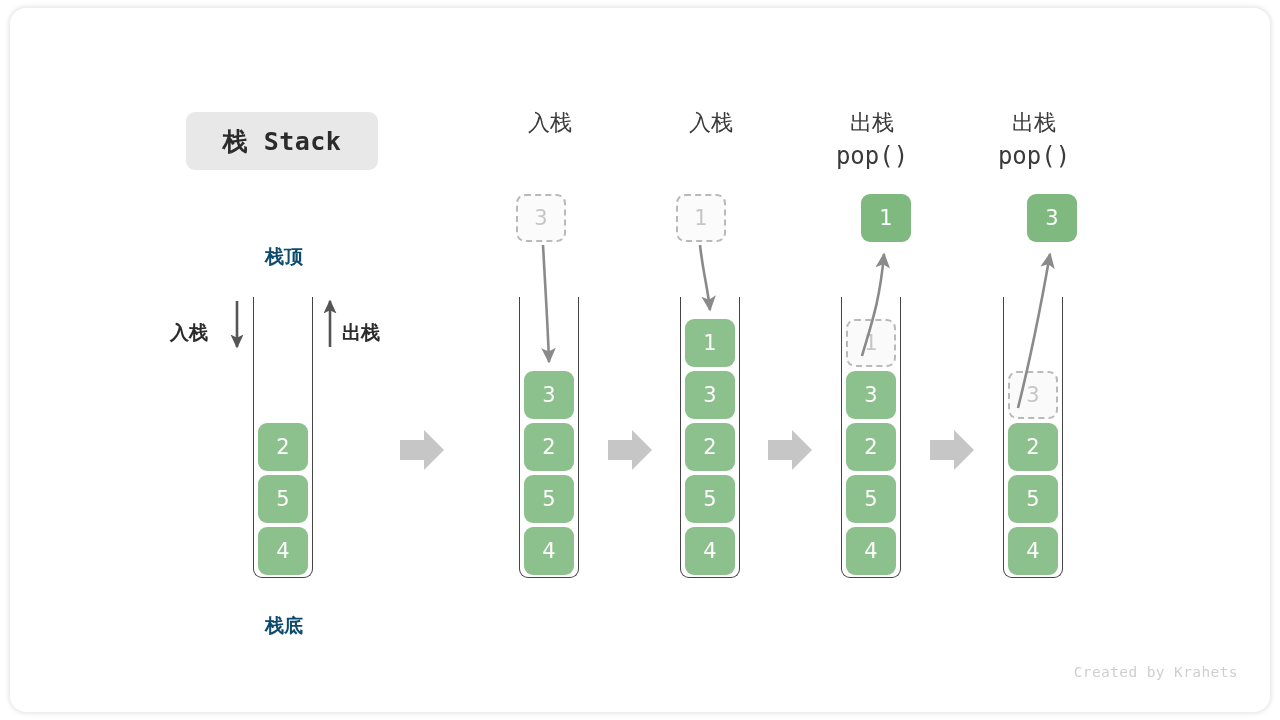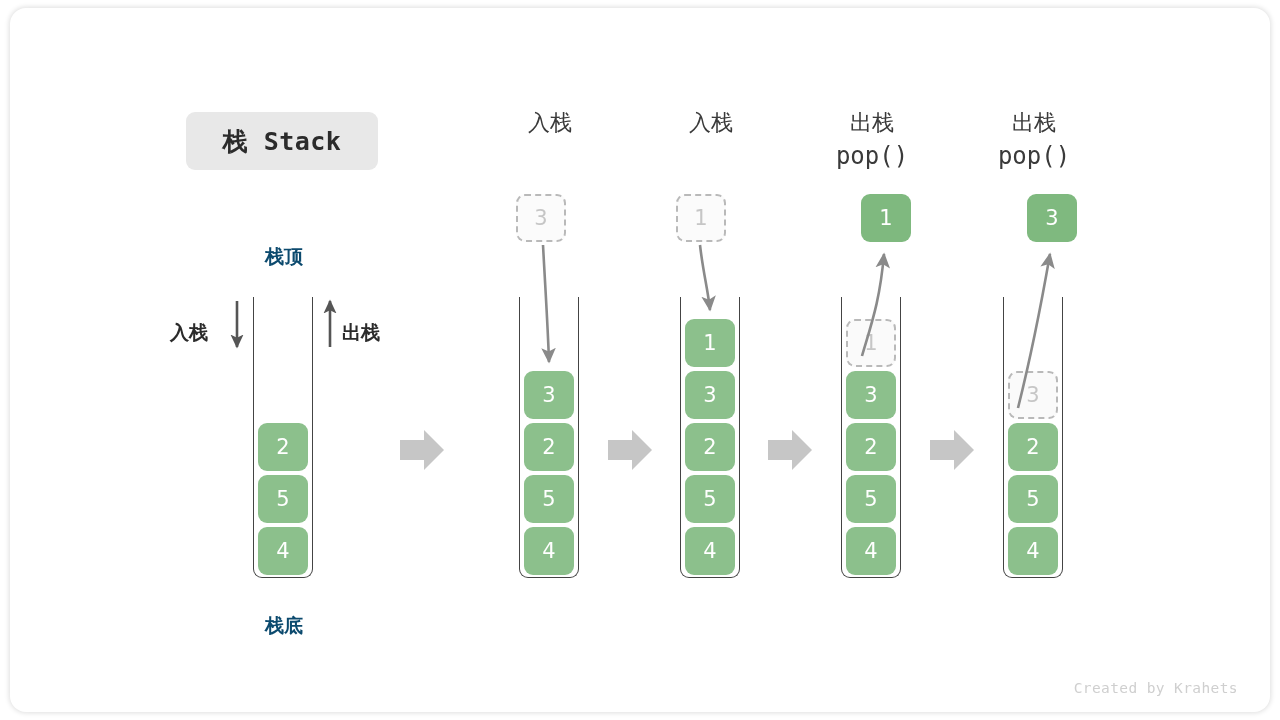--- a/index.html
+++ b/index.html
@@ -159,21 +159,21 @@
     font-size: 19px;
     font-weight: bold;
     text-align: center;
     white-space: nowrap;
   }
 
   
   .watermark {
     position: absolute;
     right: 42px;
-    bottom: 24px;
+    bottom: 40px;
     color: #cfcfcf;
     font-size: 14.5px;
     font-family: "DejaVu Sans Mono", "Liberation Mono", monospace;
     letter-spacing: 0.4px;
   }
 
   svg.overlay {
     position: absolute;
     left: 0; top: 0;
     width: 1280px;

